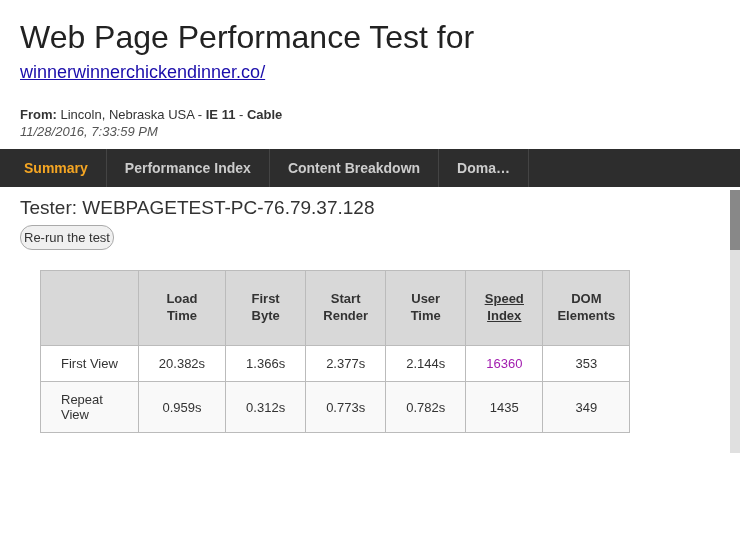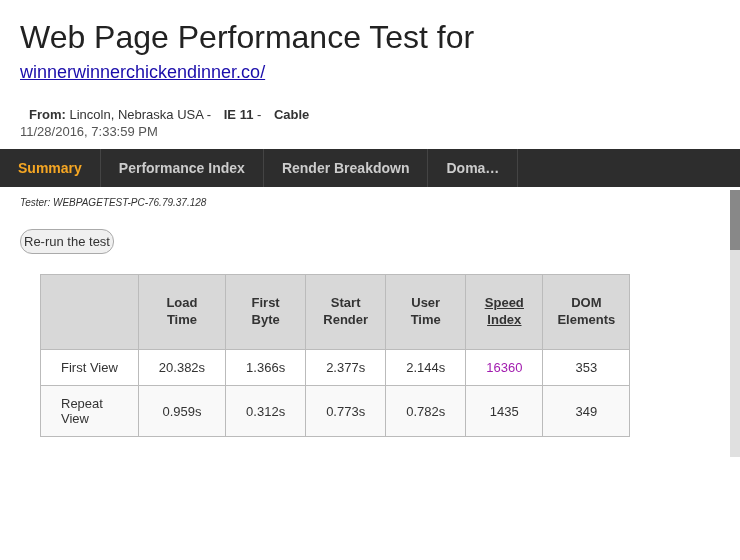--- a/index.html
+++ b/index.html
@@ -34,26 +34,26 @@
     }
 
     .test-info {
       font-size: 13px;
       color: #333;
       margin-bottom: 2px;
     }
 
     .test-info strong {
       font-weight: bold;
-      margin-left: 9px;
     }
 
     .test-timestamp {
       font-size: 13px;
       color: #555;
+      font-style: italic;
     }
 
     
     .nav-bar {
       background: #2d2d2d;
       display: flex;
       align-items: stretch;
       height: 38px;
       overflow: hidden;
     }
@@ -65,32 +65,32 @@
       padding: 0 18px;
       display: flex;
       align-items: center;
       cursor: pointer;
       white-space: nowrap;
       border-right: 1px solid #444;
     }
 
     .nav-item.active {
       color: #f5a623;
+      margin-left: 6px;
     }
 
     
     .content-area {
       padding: 10px 20px 20px 20px;
     }
 
     .tester-info {
-      font-size: 10px;
-      color: #333;
-      margin-bottom: 21px;
-      font-style: italic;
+      font-size: 19px;
+      color: #333;
+      margin-bottom: 6px;
     }
 
     .rerun-button {
       background: #f0f0f0;
       border: 1px solid #aaa;
       padding: 4px 3px;
       font-size: 13px;
       cursor: pointer;
       color: #333;
       border-radius: 12px;
@@ -185,21 +185,21 @@
       <strong>IE 11</strong>
       <span> - </span>
       <strong>Cable</strong>
     </p>
     <p class="test-timestamp">11/28/2016, 7:33:59 PM</p>
   </div>
 
   <nav class="nav-bar">
     <div class="nav-item active">Summary</div>
     <div class="nav-item">Performance Index</div>
-    <div class="nav-item">Render Breakdown</div>
+    <div class="nav-item">Content Breakdown</div>
     <div class="nav-item">Doma…</div>
   </nav>
 
   <div class="content-area">
     <p class="tester-info">
       <span>Tester: </span><span>WEBPAGETEST-PC-76.79.37.128</span>
     </p>
     <button class="rerun-button">Re-run the test</button>
 
     

